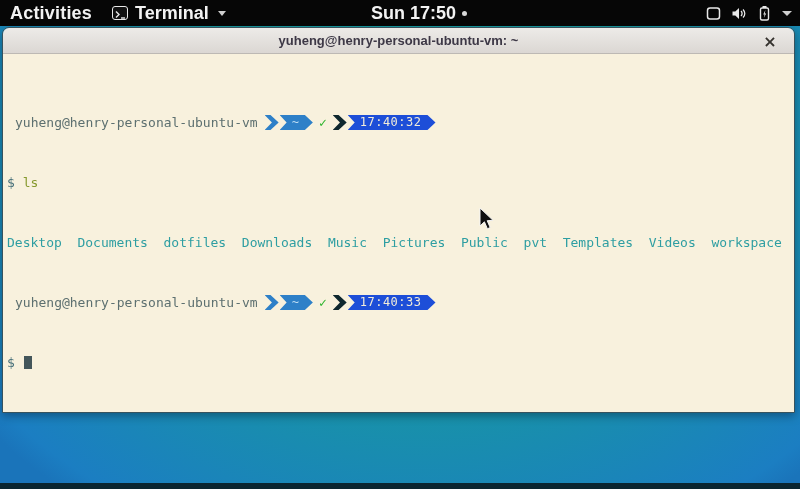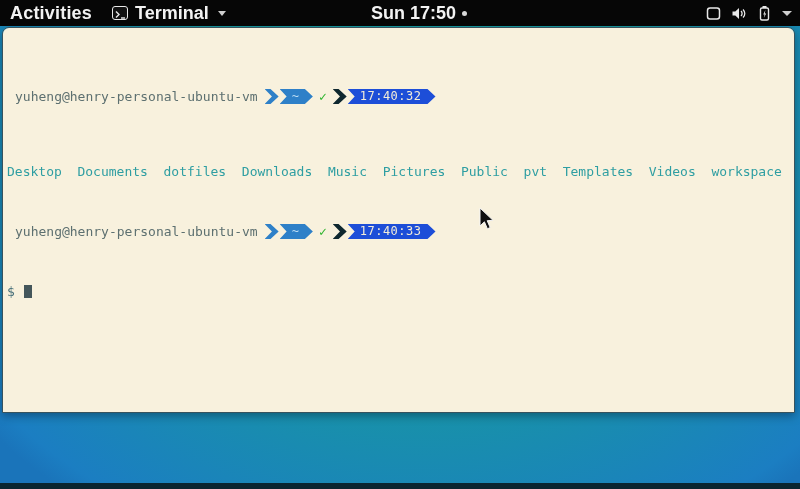--- a/index.html
+++ b/index.html
@@ -141,32 +141,37 @@
         <rect x="5.5" y="1" width="4" height="2" fill="#e8e8e8"></rect>
         <rect x="3.5" y="3" width="8" height="12" rx="1.5" fill="none" stroke="#e8e8e8" stroke-width="1.4"></rect>
         <polygon points="8.4,5 6.2,9.6 7.6,9.6 6.8,13 9.2,8.4 7.8,8.4" fill="#e8e8e8"></polygon>
       </svg>
     </span>
     <span class="sys-chevron"></span>
   </div>
 </div>
 
 <div class="window">
+  <div class="titlebar">
+    <span>yuheng@henry-personal-ubuntu-vm: ~</span>
+    <span class="close-btn">×</span>
+  </div>
 
   <div class="term-body">
 
     <div class="tline prompt-line">
       <span class="host">yuheng@henry-personal-ubuntu-vm</span>
       <span class="pl-lead-blue"></span>
       <span class="pl-seg pl-dir">~</span>
       <span class="pl-check">✓</span>
       <span class="pl-lead-dark"></span>
       <span class="pl-seg pl-time">17:40:32</span>
     </div>
 
+    <div class="tline"><span class="dollar">$</span> <span class="cmd-text">ls</span></div>
 
     <div class="tline ls-out">Desktop  Documents  dotfiles  Downloads  Music  Pictures  Public  pvt  Templates  Videos  workspace</div>
 
     <div class="tline prompt-line">
       <span class="host">yuheng@henry-personal-ubuntu-vm</span>
       <span class="pl-lead-blue"></span>
       <span class="pl-seg pl-dir">~</span>
       <span class="pl-check">✓</span>
       <span class="pl-lead-dark"></span>
       <span class="pl-seg pl-time">17:40:33</span>

